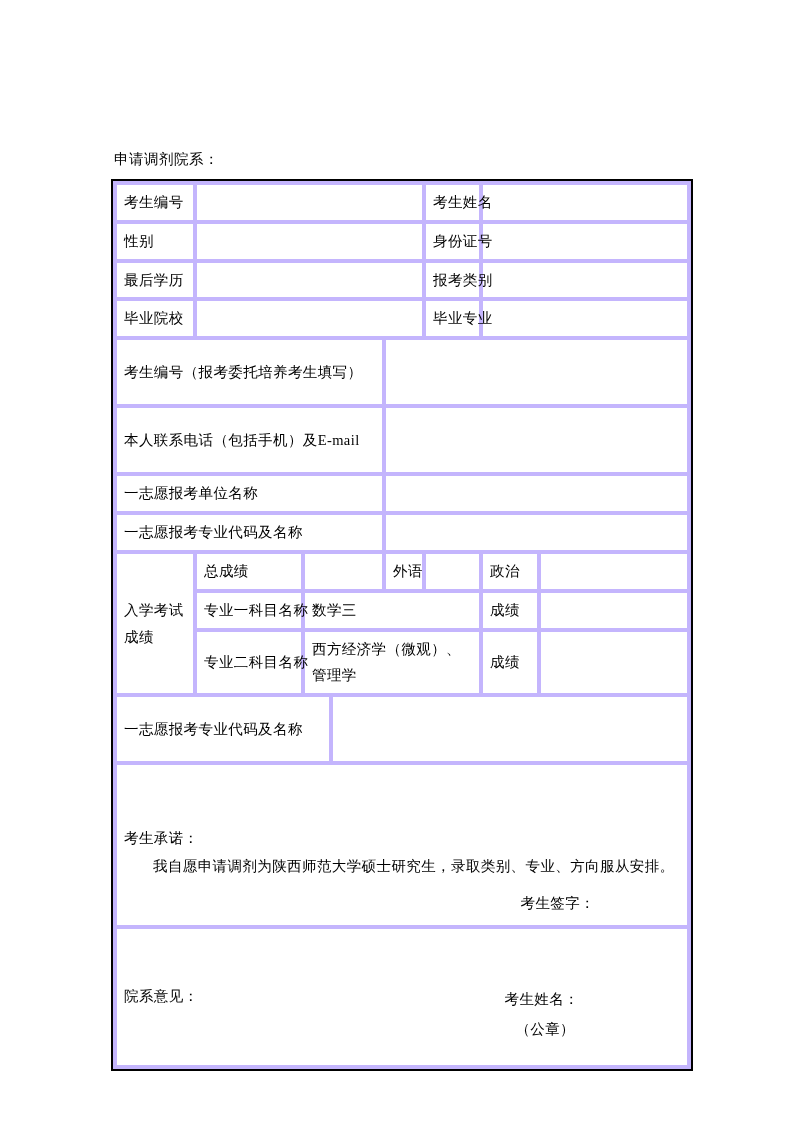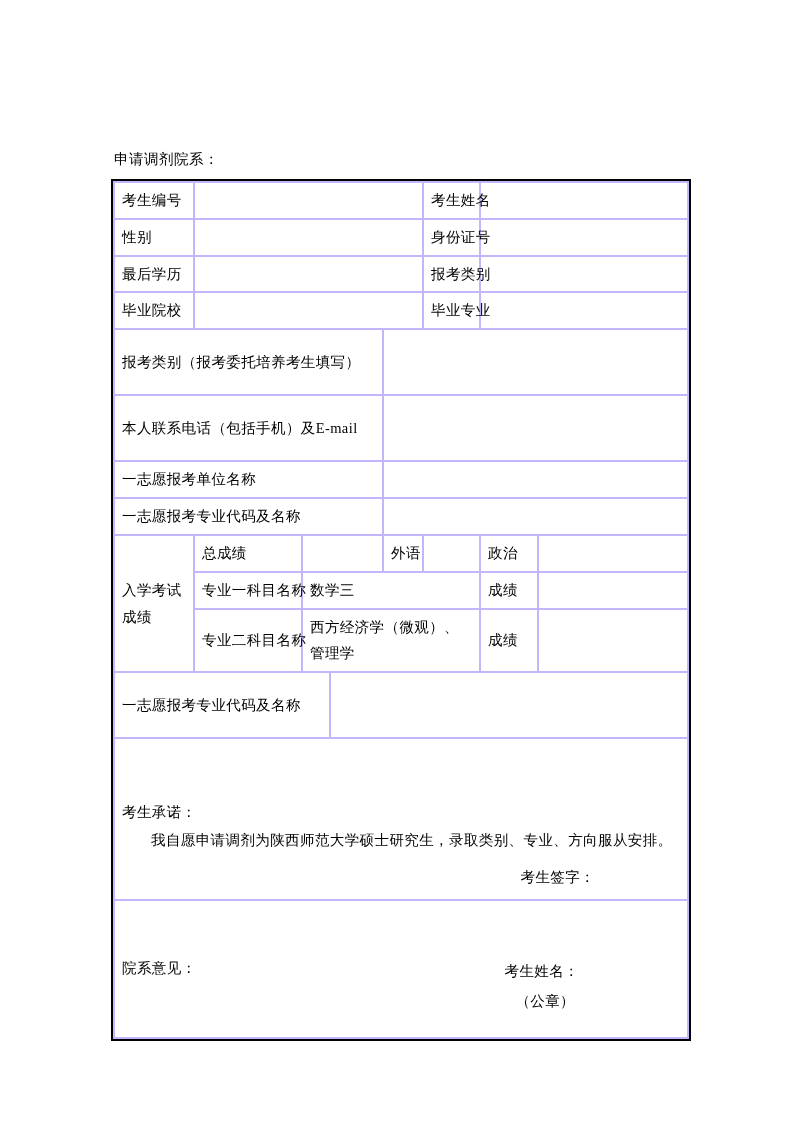--- a/index.html
+++ b/index.html
@@ -42,21 +42,21 @@
   table.form {
     position: absolute;
     left: 113px;
     top: 181px;
     width: 574px;
     border-collapse: collapse;
     table-layout: fixed;
     font-size: 14.5px;
   }
   table.form td {
-    border: 2px solid #c4b5fd;
+    border: 4px solid #c4b5fd;
     padding: 4px 7px;
     vertical-align: middle;
     line-height: 1.85;
     letter-spacing: 0.4px;
     word-break: break-all;
   }
   
   table.form {
     outline: 2px solid #000000;
     outline-offset: 0px;
@@ -153,21 +153,21 @@
     </tr>
 
     <tr>
       <td class="lbl h32">毕业院校</td>
       <td colspan="4"></td>
       <td colspan="2" class="lbl">毕业专业</td>
       <td colspan="2"></td>
     </tr>
 
     <tr>
-      <td colspan="4" class="top h64 wrap multi">报考类别（报考委托培养考生填写）</td>
+      <td colspan="4" class="top h64 wrap multi">考生编号（报考委托培养考生填写）</td>
       <td colspan="5"></td>
     </tr>
 
     <tr>
       <td colspan="4" class="top h64 wrap multi">本人联系电话（包括手机）及E-mail</td>
       <td colspan="5"></td>
     </tr>
 
     <tr>
       <td colspan="4" class="lbl h32">一志愿报考单位名称</td>

